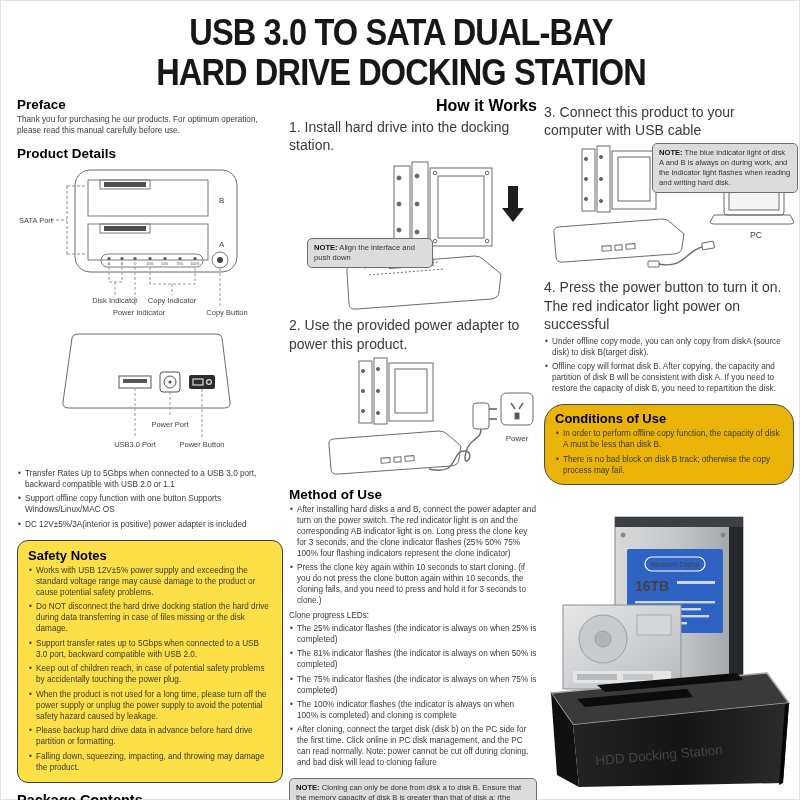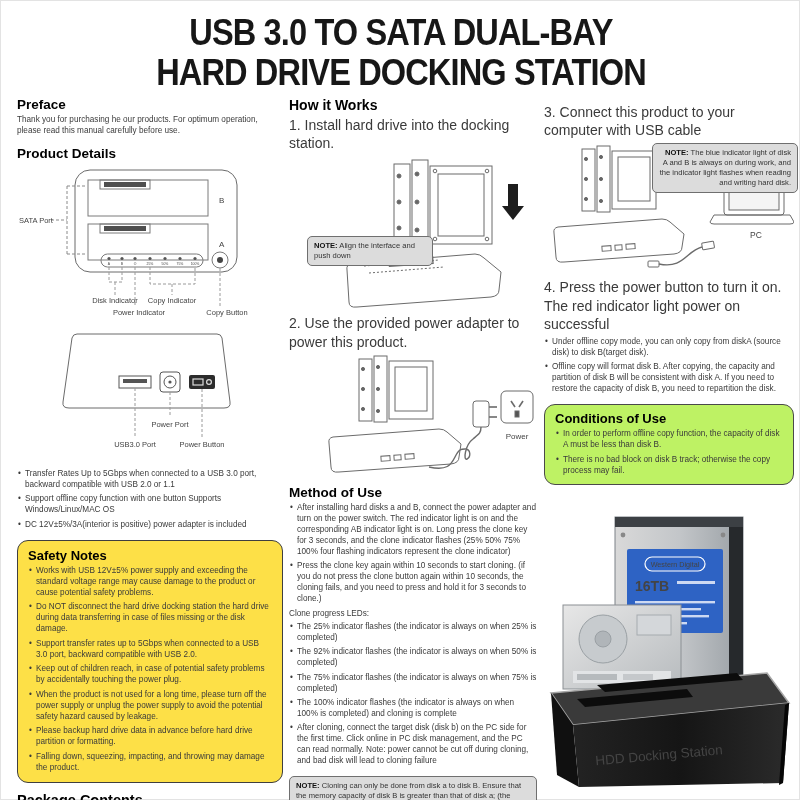--- a/index.html
+++ b/index.html
@@ -14,21 +14,21 @@
   .h{font-size:13.5px;font-weight:700;color:#000;margin:0 0 3px 0;}
   .t{font-size:8.2px;line-height:1.34;color:#3a3a3a;}
   .b{position:relative;padding-left:8px;margin:0 0 3.5px 0;}
   .b::before{content:"\2022";position:absolute;left:1px;top:0;color:#3a3a3a;}
   .sect{margin-bottom:9px;}
   .stepline{font-size:14px;color:#3a3a3a;margin:2px 0 2px 0;line-height:1.3;}
   .graybox{background:#dcdcdc;border:1px solid #6f6f6f;border-radius:5px;padding:4px 6px;font-size:7.6px;line-height:1.3;color:#333;}
   .graybox b{color:#111;}
   .roundbox{border:1.6px solid #3f3f3f;border-radius:11px;background:#fde047;padding:7px 10px 5px 10px;}
   .roundbox .h{font-size:13px;}
-  .condbox{border:1.6px solid #4a4a4a;border-radius:11px;background:#bef264;padding:6px 10px 4px 10px;}
+  .condbox{border:1.6px solid #4a4a4a;border-radius:20px;background:#eab308;padding:6px 10px 4px 10px;}
   .diag{position:relative;}
   svg text{font-family:"Liberation Sans",sans-serif;fill:#444;}
   .noteovl{position:absolute;}
   .photo{position:absolute;left:536px;top:486px;width:260px;height:308px;}
 </style>
 </head>
 <body>
 
 <div class="page">
 
@@ -147,21 +147,21 @@
     </div>
 
     <div class="sect">
       <div class="h" style="font-size:14.5px;margin-bottom:6px;">Package Contents</div>
 
     </div>
   </div>
 
   <div class="col col-mid">
 
-    <div class="h" style="font-size:14px;">How it Works</div>
+    <div class="h" style="font-size:16px;text-align:right;">How it Works</div>
     <div class="stepline">1. Install hard drive into the docking station.</div>
 
     <div class="diag" style="height:158px;">
       <svg width="248" height="158" viewBox="0 0 248 158">
         <g stroke="#6b6b6b" fill="none">
 
           <rect x="105" y="10" width="16" height="80"></rect>
           <circle cx="110" cy="22" r="2" fill="#666"></circle>
             <circle cx="110" cy="48" r="2" fill="#666"></circle>
             <circle cx="110" cy="74" r="2" fill="#666"></circle>
@@ -231,21 +231,21 @@
         <text x="228" y="86" font-size="8" text-anchor="middle">Power</text>
       </svg>
     </div>
 
     <div class="sect" style="margin-top:4px;">
       <div class="h">Method of Use</div>
       <div class="t b">After installing hard disks a and B, connect the power adapter and turn on the power switch. The red indicator light is on and the corresponding AB indicator light is on. Long press the clone key for 3 seconds, and the clone indicator flashes (25% 50% 75% 100% four flashing indicators represent the clone indicator)</div>
       <div class="t b">Press the clone key again within 10 seconds to start cloning. (if you do not press the clone button again within 10 seconds, the cloning fails, and you need to press and hold it for 3 seconds to clone.)</div>
       <div class="t" style="margin:3px 0 2px 0;">Clone progress LEDs:</div>
       <div class="t b">The 25% indicator flashes (the indicator is always on when 25% is completed)</div>
-      <div class="t b">The 92% indicator flashes (the indicator is always on when 50% is completed)</div>
+      <div class="t b">The 81% indicator flashes (the indicator is always on when 50% is completed)</div>
       <div class="t b">The 75% indicator flashes (the indicator is always on when 75% is completed)</div>
       <div class="t b">The 100% indicator flashes (the indicator is always on when 100% is completed) and cloning is complete</div>
       <div class="t b">After cloning, connect the target disk (disk b) on the PC side for the first time. Click online in PC disk management, and the PC can read normally. Note: power cannot be cut off during cloning, and bad disk will lead to cloning failure</div>
     </div>
 
     <div class="graybox sect">
       <b>NOTE:</b>
       <span>Cloning can only be done from disk a to disk B. Ensure that the memory capacity of disk B is greater than that of disk a; (the target disk must be larger than the source disk) (for example, disk a is 500GB and disk B is 3TB. If the position is misplaced, the A and B indicator flashes to indicate an error)</span>
     </div>
 
@@ -283,21 +283,21 @@
           <rect x="104" y="120" width="11" height="6" rx="1"></rect>
           <path d="M 115 123 C 140 128 142 110 158 106" stroke-width="1.4"></path>
           <rect x="158" y="101" width="12" height="7" rx="1" transform="rotate(-10 164 104)"></rect>
 
           <rect x="180" y="32" width="60" height="42" rx="3"></rect>
           <rect x="185" y="37" width="50" height="32" fill="#f4f4f4"></rect>
           <path d="M 172 74 L 248 74 L 252 81 Q 252 83 248 83 L 172 83 Q 168 83 168 81 Z" transform="translate(-2,0)"></path>
         </g>
         <text x="212" y="97" font-size="8.5" text-anchor="middle">PC</text>
       </svg>
-      <div class="graybox noteovl" style="left:108px;top:2px;width:132px;text-align:right;">
+      <div class="graybox noteovl" style="left:108px;top:2px;width:132px;">
         <b>NOTE:</b>
         <span>The blue indicator light of disk A and B is always on during work, and the indicator light flashes when reading and writing hard disk.</span>
       </div>
     </div>
 
     <div class="stepline">4. Press the power button to turn it on. The red indicator light power on successful</div>
 
     <div class="sect" style="margin-top:4px;">
       <div class="t b">Under offline copy mode, you can only copy from diskA (source disk) to disk B(target disk).</div>
       <div class="t b">Offline copy will format disk B. After copying, the capacity and partition of disk B will be consistent with disk A. If you need to restore the capacity of disk B, you need to repartition the disk.</div>

